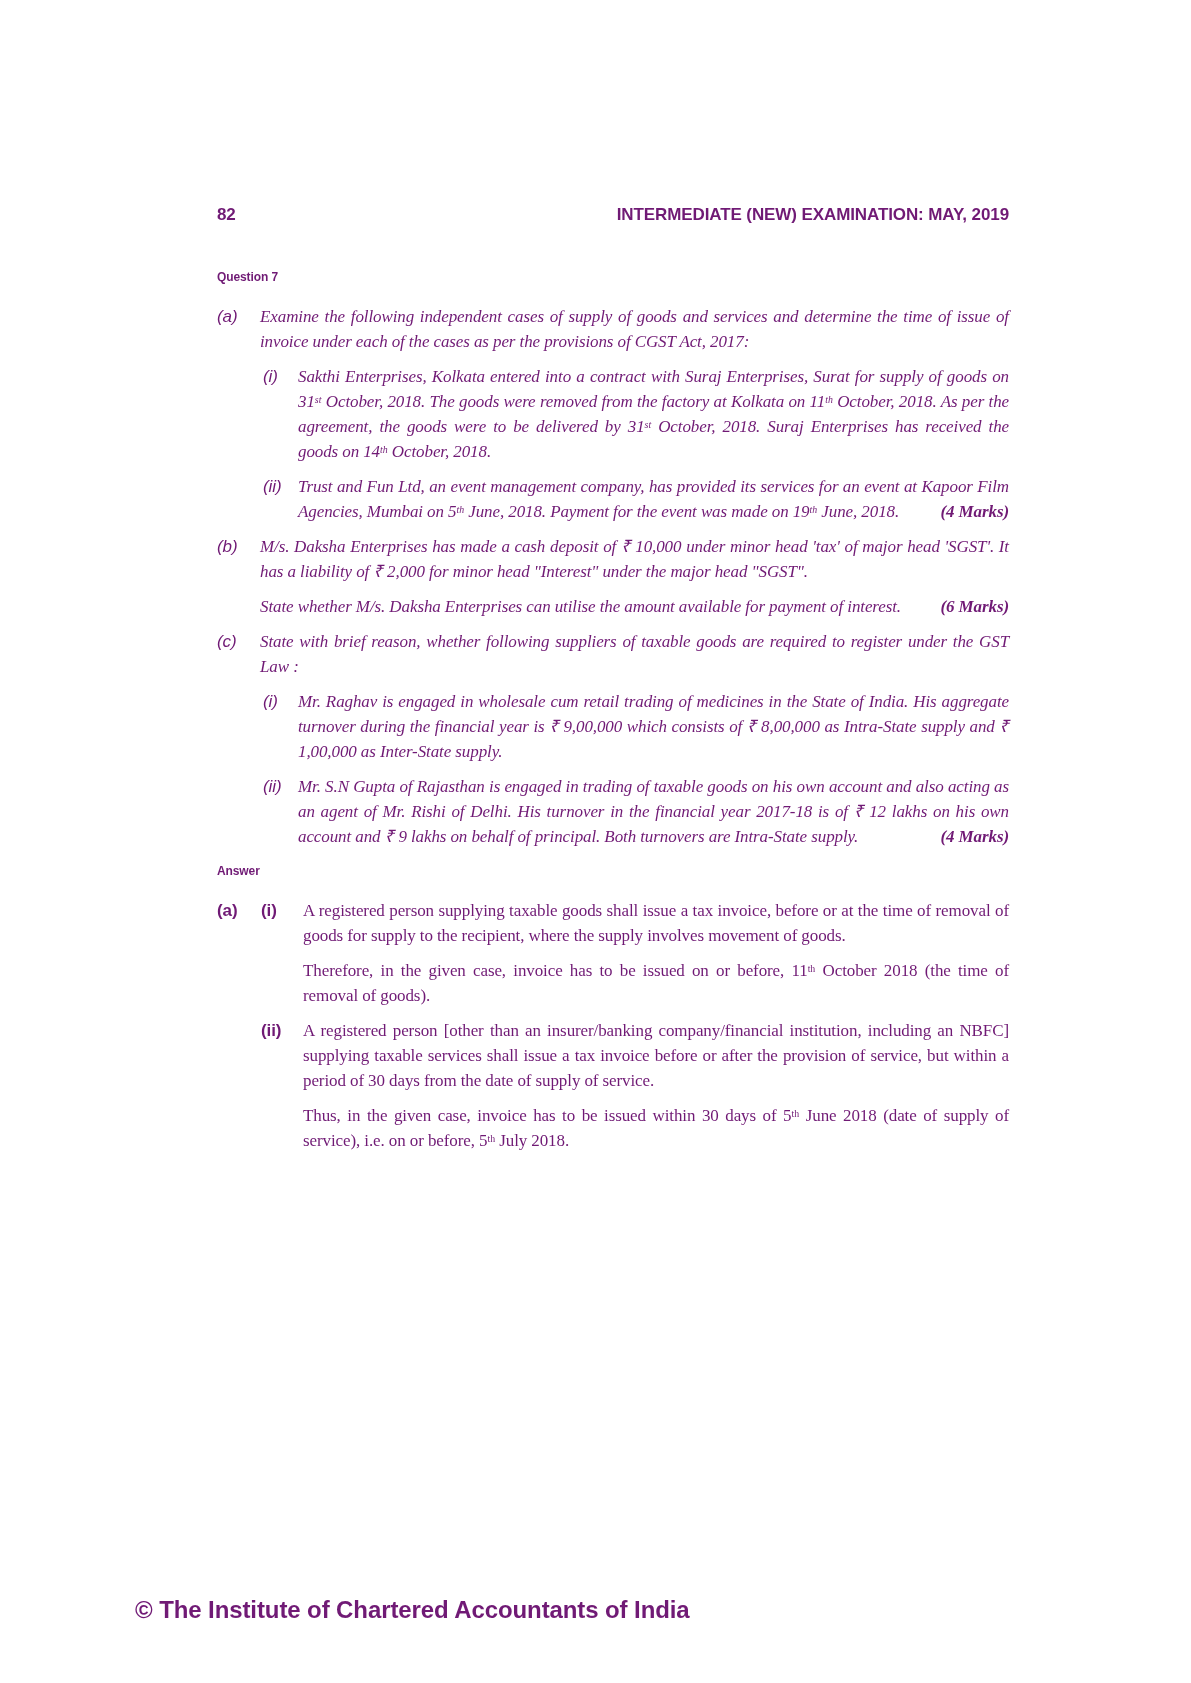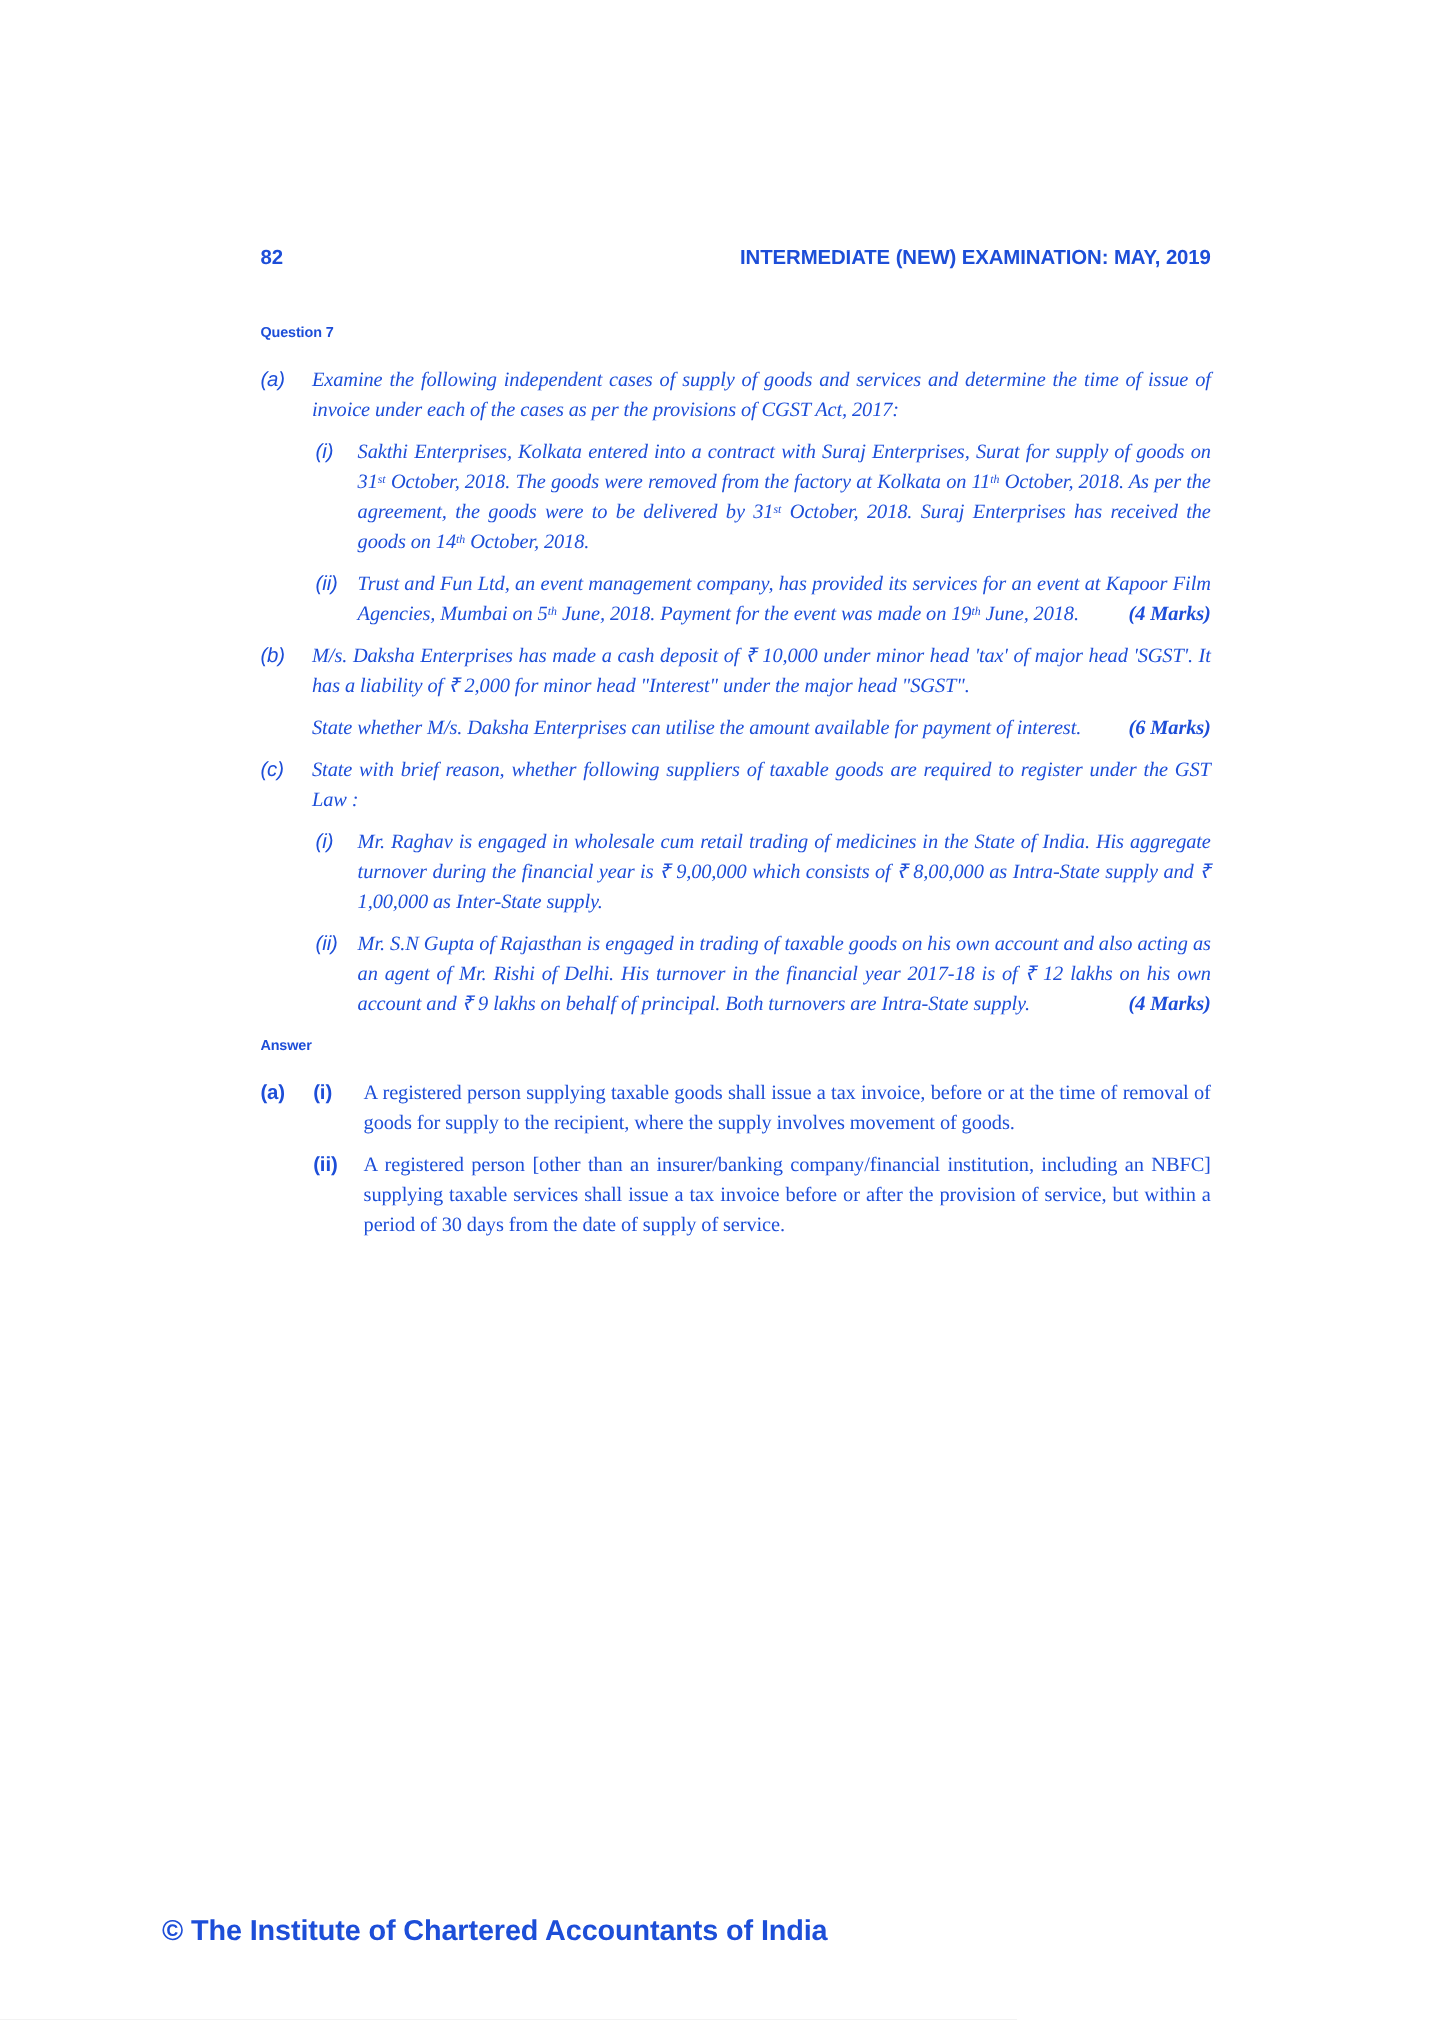--- a/index.html
+++ b/index.html
@@ -3,21 +3,21 @@
 <meta charset="utf-8">
 <style>
   * { box-sizing: border-box; }
   html, body { margin: 0; padding: 0; background: #e8e8e8; }
   .page {
     position: relative;
     width: 1191px;
     height: 1683px;
     margin: 0 auto;
     background: #ffffff;
-    color: #1d4ed8;
+    color: #701a75;
     font-family: "Liberation Sans", "DejaVu Sans", sans-serif;
     font-size: 17px;
     line-height: 25px;
     letter-spacing: -0.1px;
     overflow: hidden;
   }
   .content {
     position: absolute;
     left: 217px;
     top: 202px;
@@ -129,24 +129,30 @@
     </div>
 
     <div class="section-heading">Answer</div>
 
     <div class="blk ans">
       <span class="am1">(a)</span>
       <span class="am2">(i)</span>
       <div class="pbody">A registered person supplying taxable goods shall issue a tax invoice, before or at the time of removal of goods for supply to the recipient, where the supply involves movement of goods.</div>
     </div>
 
+    <div class="blk ans cont">
+      <div class="pbody">Therefore, in the given case, invoice has to be issued on or before, 11<sup>th</sup> October 2018 (the time of removal of goods).</div>
+    </div>
 
     <div class="blk ans">
       <span class="am1"></span>
       <span class="am2">(ii)</span>
       <div class="pbody">A registered person [other than an insurer/banking company/financial institution, including an NBFC] supplying taxable services shall issue a tax invoice before or after the provision of service, but within a period of 30 days from the date of supply of service.</div>
     </div>
 
+    <div class="blk ans cont">
+      <div class="pbody">Thus, in the given case, invoice has to be issued within 30 days of 5<sup>th</sup> June 2018 (date of supply of service), i.e. on or before, 5<sup>th</sup> July 2018.</div>
+    </div>
 
   </div>
 
   <div class="footer">© The Institute of Chartered Accountants of India</div>
 </div>
 
 </body></html>

